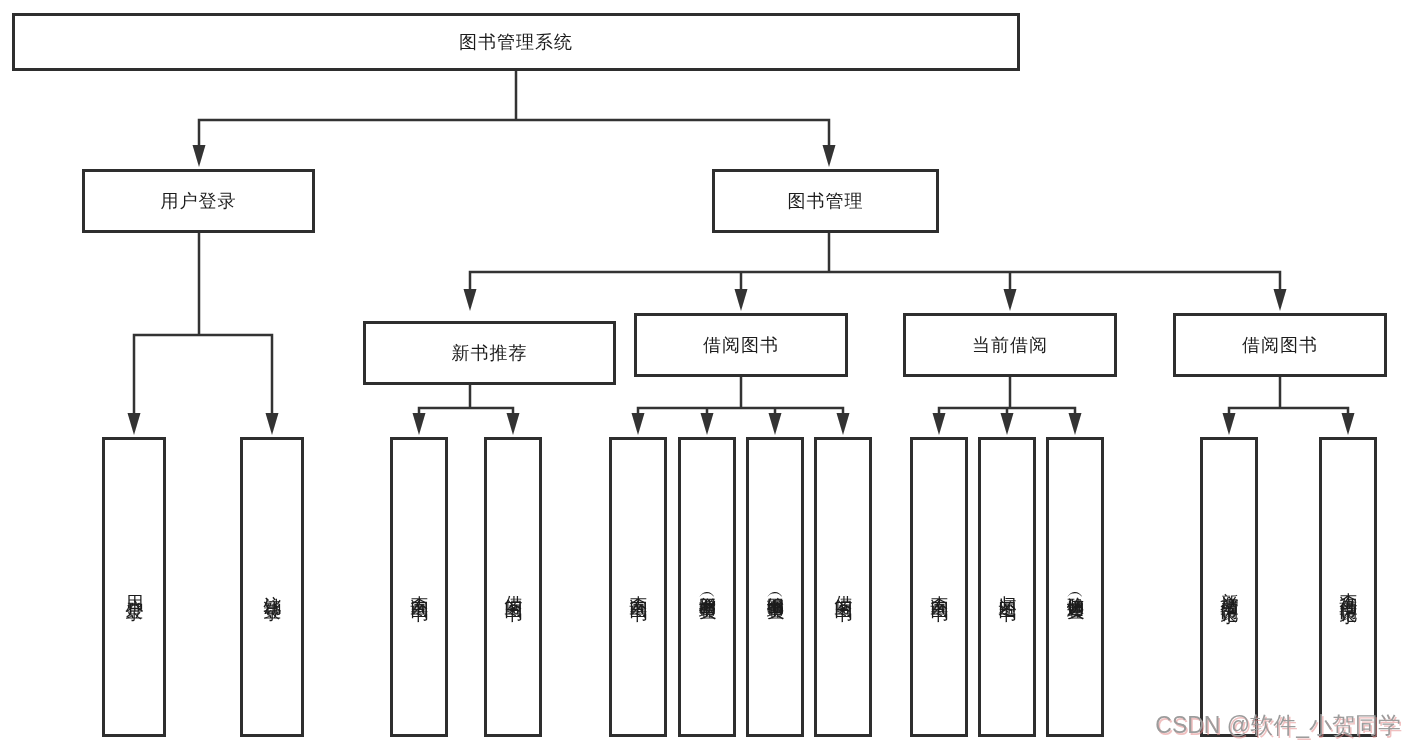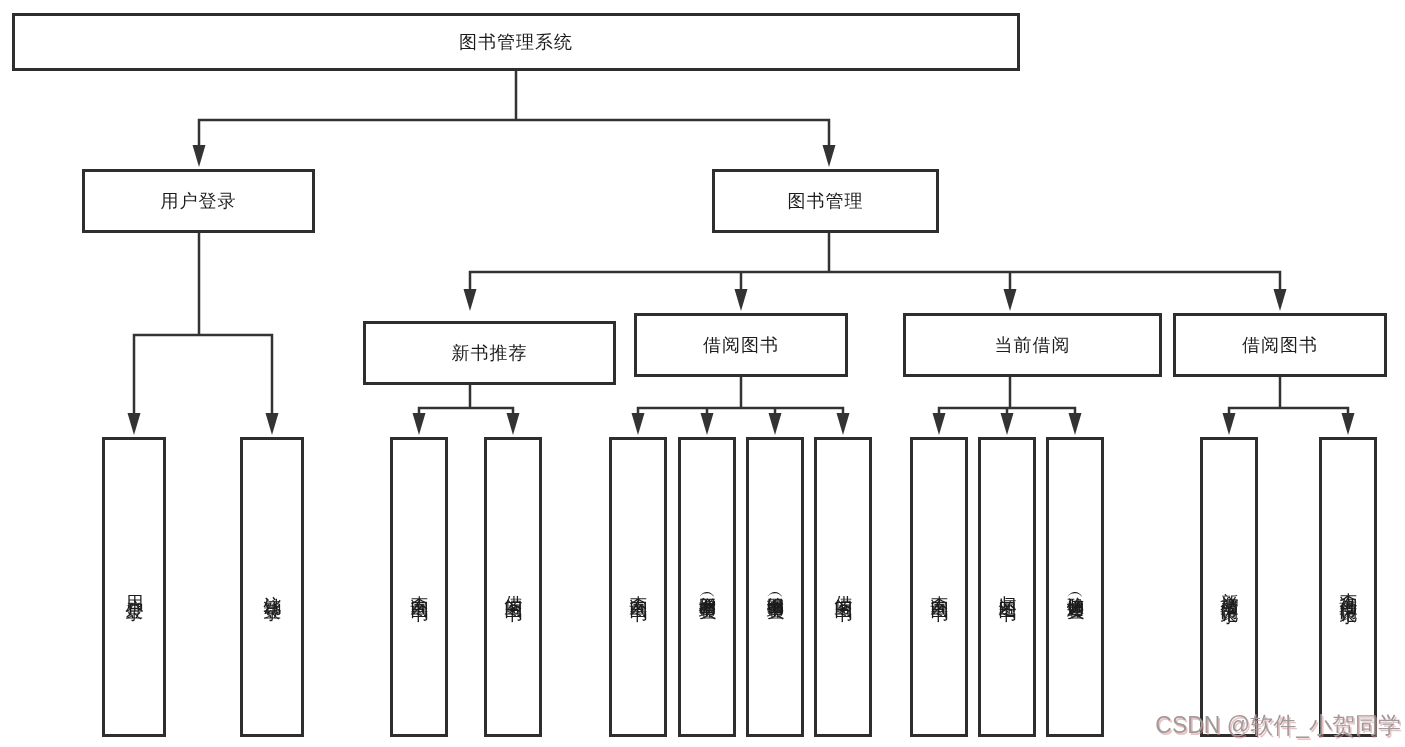--- a/index.html
+++ b/index.html
@@ -39,21 +39,21 @@
   .node.leaf.long { letter-spacing: 1px; font-size: 17px; }
 
   
   .n-root  { left: 12px;   top: 13px;  width: 1008px; height: 58px; }
   
   .n-ul    { left: 82px;   top: 169px; width: 233px;  height: 64px; }
   .n-bm    { left: 712px;  top: 169px; width: 227px;  height: 64px; }
   
   .n-nr    { left: 363px;  top: 321px; width: 253px;  height: 64px; }
   .n-bb    { left: 634px;  top: 313px; width: 214px;  height: 64px; }
-  .n-cb    { left: 903px;  top: 313px; width: 259px;  height: 64px; }
+  .n-cb    { left: 903px;  top: 313px; width: 214px;  height: 64px; }
   .n-br    { left: 1173px; top: 313px; width: 214px;  height: 64px; }
   
   .n-u1 { left: 102px;  top: 437px; width: 64px; height: 300px; }
   .n-u2 { left: 240px;  top: 437px; width: 64px; height: 300px; }
   .n-n1 { left: 390px;  top: 437px; width: 58px; height: 300px; }
   .n-n2 { left: 484px;  top: 437px; width: 58px; height: 300px; }
   .n-b1 { left: 609px;  top: 437px; width: 58px; height: 300px; }
   .n-b2 { left: 678px;  top: 437px; width: 58px; height: 300px; }
   .n-b3 { left: 746px;  top: 437px; width: 58px; height: 300px; }
   .n-b4 { left: 814px;  top: 437px; width: 58px; height: 300px; }

